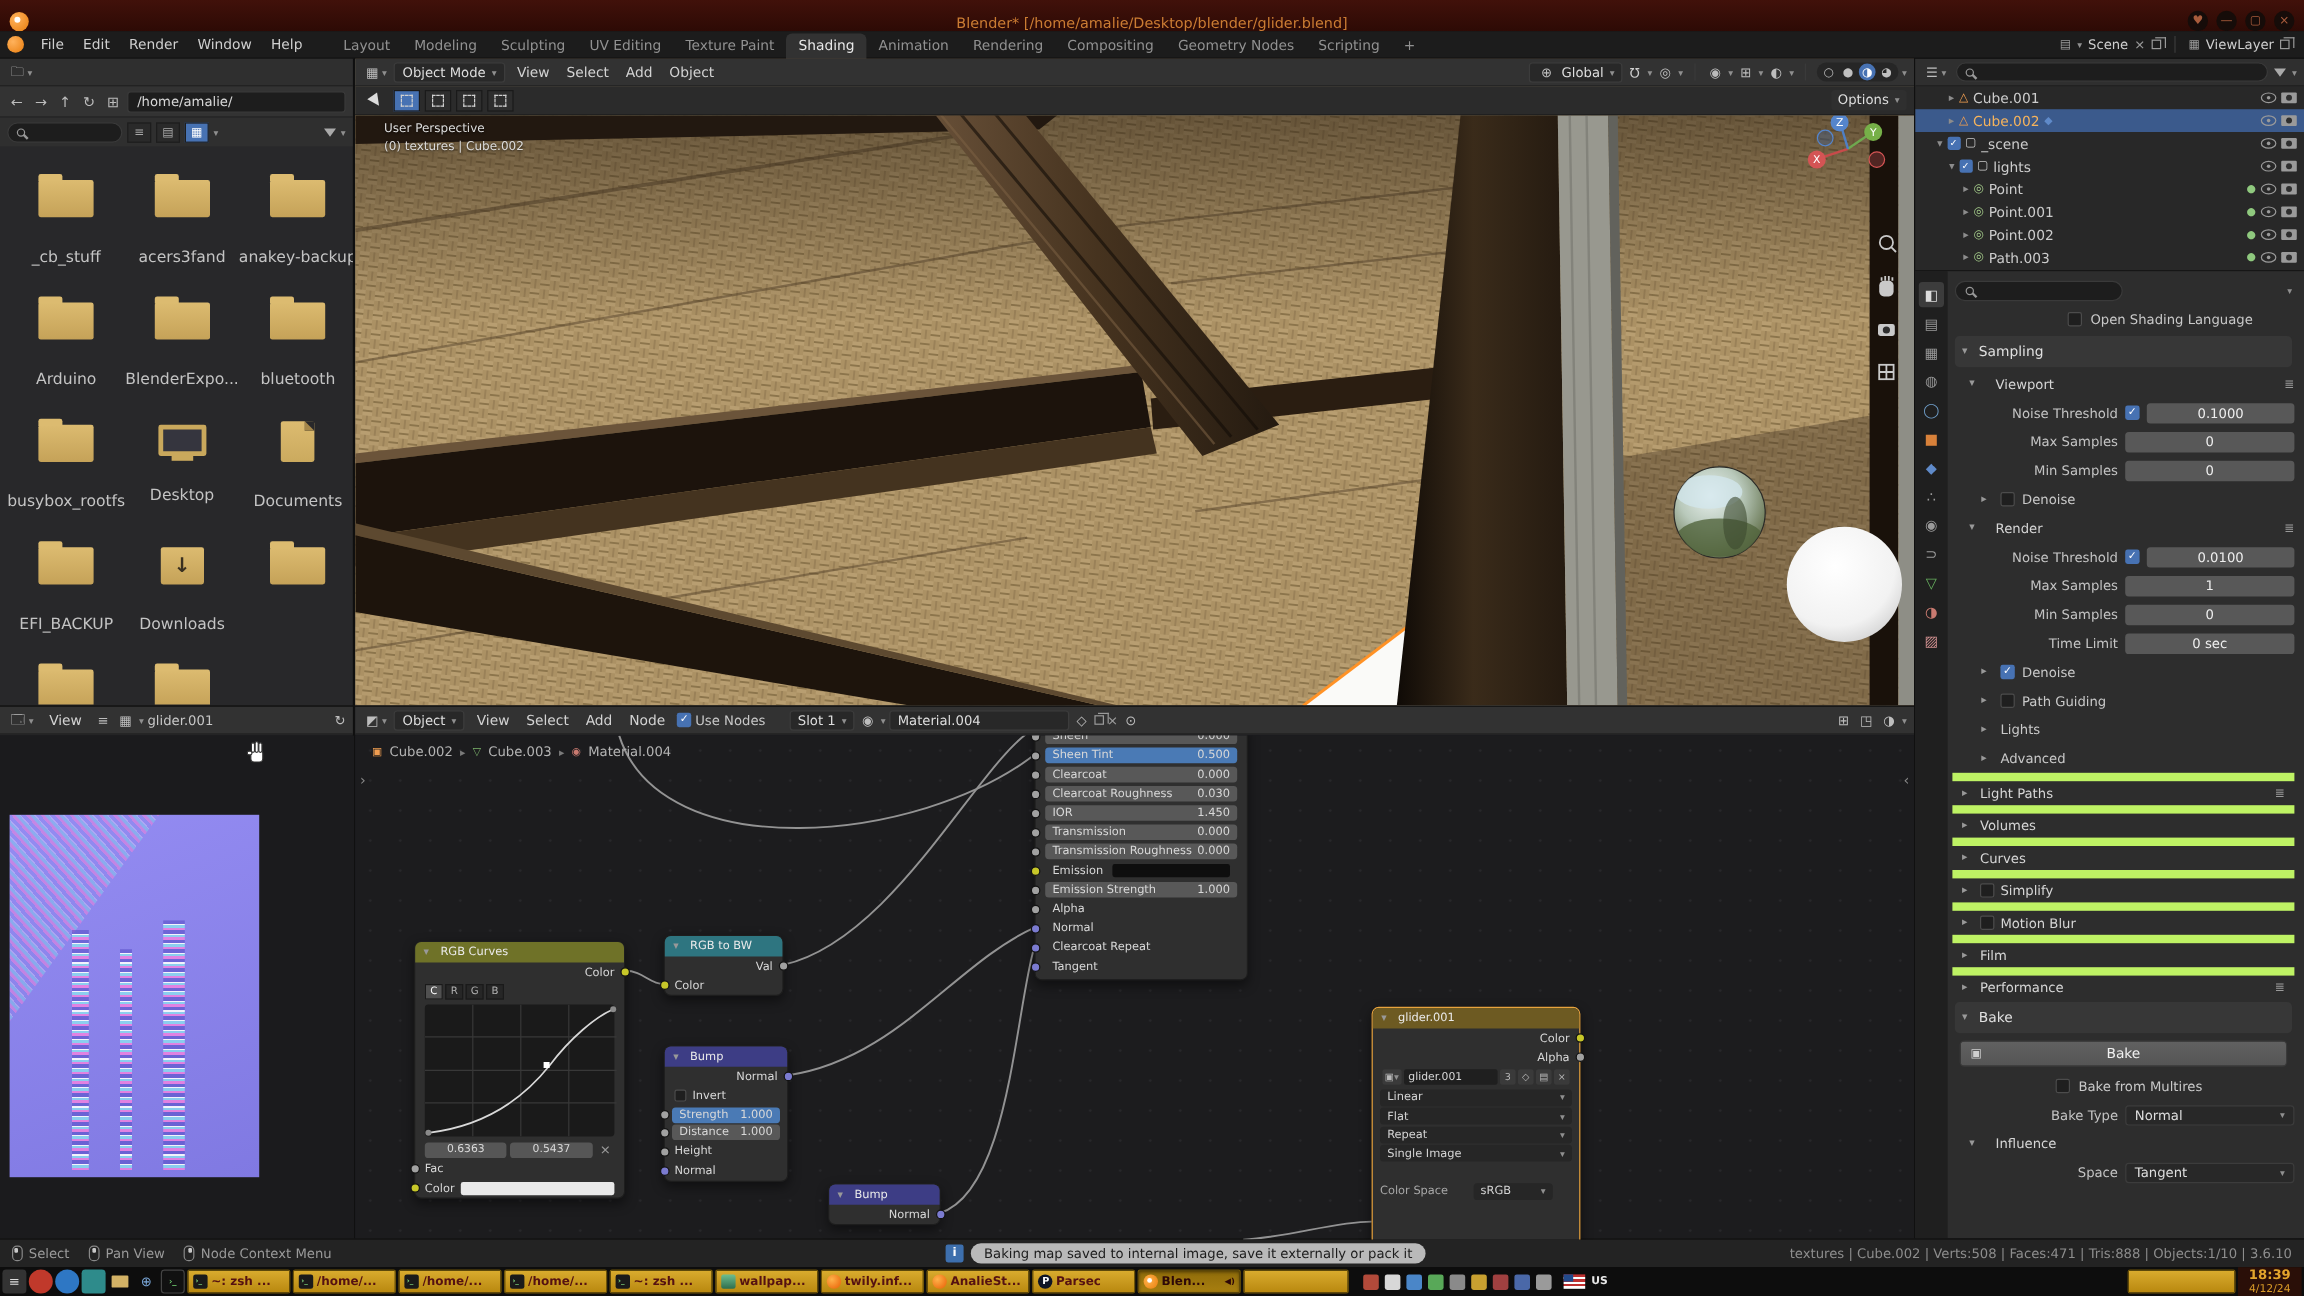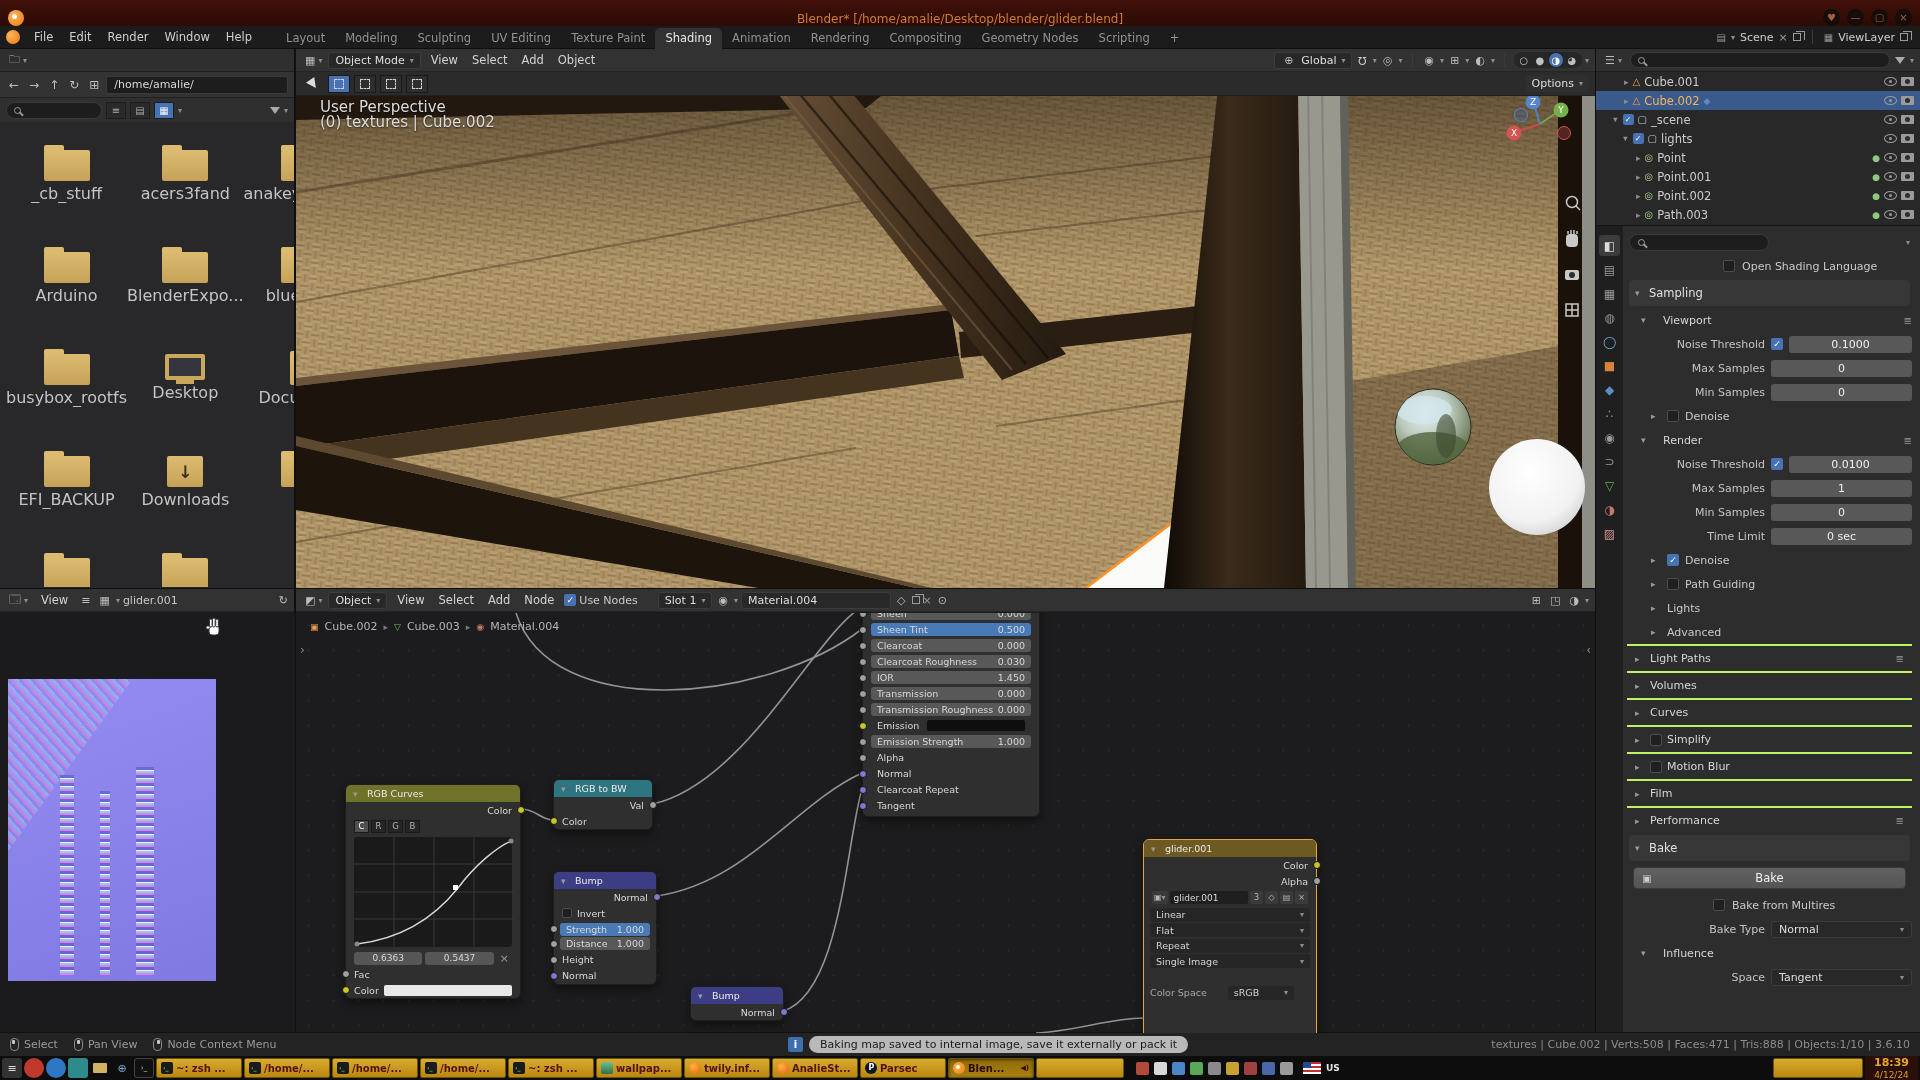--- a/index.html
+++ b/index.html
@@ -77,39 +77,39 @@
   .f-ico{width:46px;height:31px;background:linear-gradient(#dcbb70,#c5a258);border-radius:2px;position:relative;margin:6px auto 0}
   .f-ico::before{content:"";position:absolute;top:-5px;left:0;width:20px;height:6px;border-radius:2px 2px 0 0;background:#dcbb70}
   .f-ico.k-desktop{background:#35353e;border:4px solid #c9a85c;width:40px;height:26px}
   .f-ico.k-desktop::before{top:auto;bottom:-8px;left:50%;transform:translateX(-50%);width:18px;height:4px;background:#c9a85c;border-radius:0}
   .f-ico.k-doc{width:28px;height:34px;margin-top:3px;background:linear-gradient(#dcbb70,#cbaa5e)}
   .f-ico.k-doc::before{display:none}
   .f-ico.k-doc::after{content:"";position:absolute;top:0;right:0;border-top:8px solid #28282a;border-left:8px solid #a5874a}
   .f-ico.k-down{width:36px;height:31px;display:flex;align-items:center;justify-content:center}
   .f-ico.k-down::before{display:none}
   .f-ico.k-down::after{content:"↓";color:#3a3020;font-size:17px;font-weight:bold}
-  .f-name{margin-top:3px;font-size:16px;color:#c4c4c4;white-space:nowrap;overflow:hidden}
+  .f-name{margin-top:26px;font-size:13px;color:#c4c4c4;white-space:nowrap;overflow:hidden}
 
   
   .vp{position:absolute;left:296px;top:49px;width:1299px;height:539px;background:#8a7a5c}
   .ed-header{height:23px;background:#323232;display:flex;align-items:center;gap:3px;padding:0 6px;
              border-bottom:1px solid #242424;position:relative;z-index:3}
   .ed-type{display:flex;align-items:center;gap:3px;color:#bdbdbd;padding:0 3px}
   .menu-row{display:flex}
   .menu-item{padding:2px 7px;color:#d3d3d3;font-size:11.5px;white-space:nowrap}
   .vp-tools{height:24px;background:#2b2b2b;display:flex;align-items:center;gap:4px;padding:0 6px;
             border-bottom:1px solid #202020;position:relative;z-index:3}
   .cursor-tool{width:0;height:0;border-left:5px solid transparent;border-right:5px solid transparent;
                border-top:10px solid #dcdcdc;transform:rotate(-35deg);margin:0 6px}
   .selbtn{width:22px;height:18px;background:#2e2e2e;border:1px solid #1a1a1a;display:flex;align-items:center;justify-content:center}
   .selbtn.active{background:#4772b3}
   .selbtn span{width:10px;height:10px;border:1px dashed #d0d0d0}
   .vp-canvas{position:absolute;left:0;top:47px;width:1299px;height:492px;overflow:hidden}
   .vp-scene{position:absolute;left:0;top:0}
-  .vp-overlay{position:absolute;left:24px;top:4px;z-index:2;color:#dcdcdc;font-size:15px;
+  .vp-overlay{position:absolute;left:24px;top:4px;z-index:2;color:#dcdcdc;font-size:10px;
               text-shadow:0 1px 2px rgba(0,0,0,.7);line-height:15px}
   .shade-btn{width:14px;height:14px;border-radius:50%;display:flex;align-items:center;justify-content:center;color:#c0c0c0;font-size:10px}
   .shade-wrap{display:flex;gap:2px;background:#262626;border-radius:8px;padding:1px 3px}
   .shade-btn.active{background:#4772b3;color:#fff;border-radius:50%}
   .magnet{display:inline-block;transform:rotate(180deg);color:#cfcfcf;font-size:11px}
 
   
   .se{position:absolute;left:296px;top:588px;width:1299px;height:444px;background:#1c1c1e;border-top:1px solid #0f0f0f}
   .se-canvas{position:absolute;left:0;top:24px;width:1299px;height:420px;overflow:hidden;
              background-color:#1c1c1e;background-image:radial-gradient(#27272a 1px,transparent 1.2px);background-size:25px 25px}
@@ -200,21 +200,21 @@
   .pr-sect{height:26px;display:flex;align-items:center;gap:4px;color:#e0e0e0;font-size:11.5px;
            background:#373737;border-radius:4px;margin:2px 2px;padding:0 6px}
   .pr-sub{height:24px;display:flex;align-items:center;gap:12px;color:#d6d6d6;padding-left:14px}
   .pr-sub2{height:24px;display:flex;align-items:center;gap:6px;color:#c9c9c9;padding-left:24px}
   .preset-ic{margin-left:auto;color:#9a9a9a;font-size:10px}
   .pr-prop{height:24px;display:flex;align-items:center;gap:6px;padding-left:10px}
   .pr-lab{width:128px;text-align:right;color:#c4c4c4;flex:none}
   .val{flex:1;height:17px;background:#585858;border-radius:3px;display:flex;align-items:center;justify-content:center;color:#efefef}
   .dd{flex:1;height:17px;background:#282828;border:1px solid #3c3c3c;border-radius:3px;display:flex;align-items:center;padding:0 7px;gap:4px;color:#dedede}
   .dd .chev{margin-left:auto}
-  .pr-panel{height:27px;display:flex;align-items:center;gap:5px;color:#d6d6d6;padding:0 8px;border-top:2px solid #bef264}
+  .pr-panel{height:27px;display:flex;align-items:center;gap:5px;color:#d6d6d6;padding:0 8px;border-top:7px solid #bef264}
   .bake-row{height:30px;display:flex;align-items:center;gap:5px;padding:0 6px}
   .bake-btn{position:relative;flex:1;height:22px;background:linear-gradient(#616161,#555);border:1px solid #3a3a3a;
             border-radius:4px;color:#f0f0f0;font-size:11.5px;display:flex;align-items:center;justify-content:center;
             font-family:"DejaVu Sans",sans-serif}
   .bake-ic{position:absolute;left:8px;color:#cfcfcf;font-size:10px}
 
   
   .sb{position:absolute;left:0;top:1032px;width:100%;height:24px;background:#232323;border-top:1px solid #101010;
       display:flex;align-items:center;color:#9a9a9a;font-size:11px}
   .sb-hint{display:flex;align-items:center;gap:5px;margin-right:16px}

